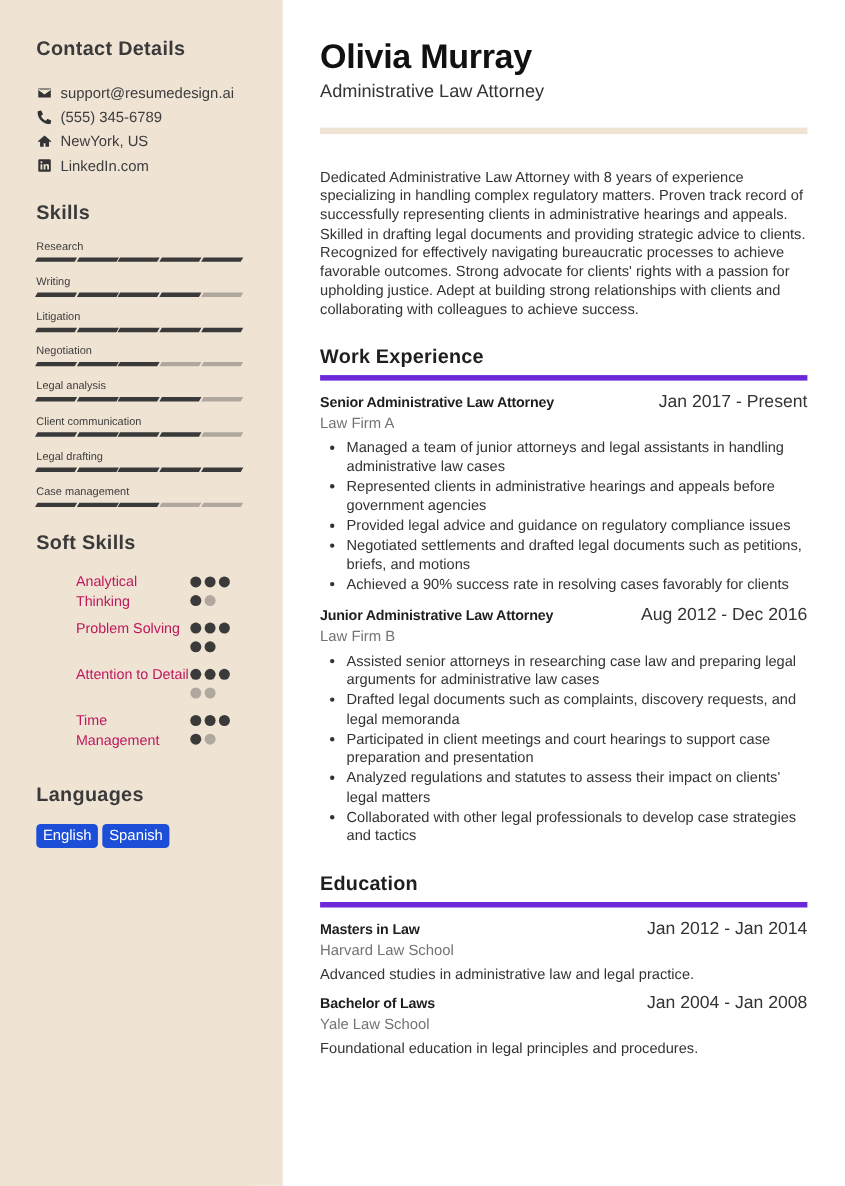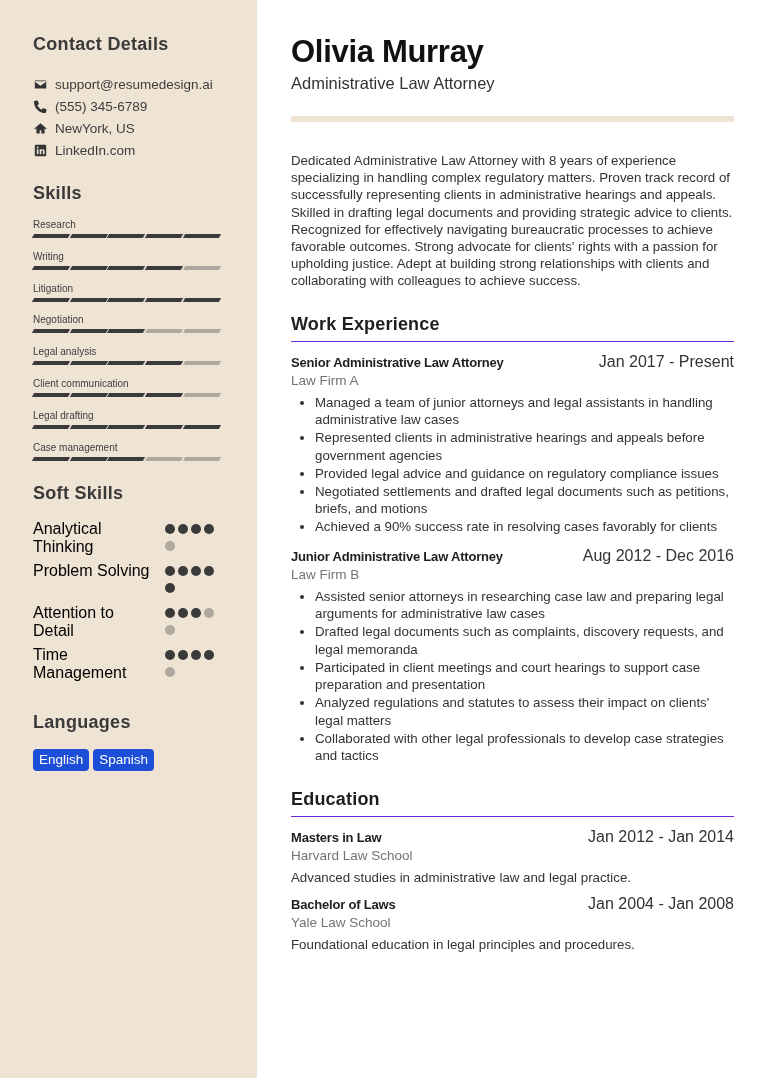--- a/index.html
+++ b/index.html
@@ -15,32 +15,32 @@
   .skills-h { margin-top: 22px; }
   .skills-list { margin-top: 13px; }
   .skill { height: 31.8px; }
   .skill-name { font-size: 10px; color: #3d3d3d; line-height: 16px; height: 17px; }
   .bars { display: flex; margin-top: 0px; }
   .bar { width: 35.5px; height: 4px; margin-right: 2.2px; transform: skewX(-30deg); background: #3a3a3a; }
   .bar.off { background: #b0a89f; }
   .soft-h { margin-top: 12px; }
   .soft-list { margin-top: 16px; width: 190px; }
   .soft { display: flex; justify-content: space-between; margin-bottom: 4px; }
-  .soft-name { font-size: 16px; color: #000000; line-height: 17.5px; width: 120px; }
+  .soft-name { font-size: 13px; color: #be185d; line-height: 17.5px; width: 120px; margin-left: 36px; }
   .dots { width: 58px; display: flex; flex-wrap: wrap; padding-top: 4px; }
   .dot { width: 10px; height: 10px; border-radius: 50%; background: #3a3a3a; margin: 0 3px 7px 0; }
   .dot.off { background: #b0a89f; }
   .lang-h { margin-top: 28px; }
   .langs { display: flex; margin-top: 16px; }
   .lang { background: #1d4ed8; color: #ffffff; font-size: 13.5px; padding: 3px 6px; border-radius: 4px; margin-right: 4px; line-height: 16px; }
   .name { font-size: 31px; font-weight: bold; color: #111; margin-top: 35px; letter-spacing: -0.3px; line-height: 34px; }
   .title { font-size: 16.5px; color: #333; margin-top: 4px; line-height: 20px; }
   .accent-rule { height: 6px; background: #efe3d4; margin-top: 23px; }
   .summary { font-size: 13.3px; line-height: 17.2px; color: #333; margin-top: 30px; }
-  .sec-h { font-size: 18px; font-weight: bold; color: #1e1e1e; letter-spacing: 0.2px; padding-bottom: 6px; border-bottom: 1px solid #6d28d9; }
+  .sec-h { font-size: 18px; font-weight: bold; color: #1e1e1e; letter-spacing: 0.2px; padding-bottom: 6px; border-bottom: 5px solid #6d28d9; }
   .work-h { margin-top: 24px; }
   .job { margin-top: 11px; }
   .job-top { display: flex; justify-content: space-between; align-items: baseline; }
   .job-title { font-size: 13px; font-weight: bold; color: #1e1e1e; letter-spacing: -0.2px; }
   .job-date { font-size: 16px; color: #333; }
   .job-org { font-size: 13.5px; color: #737373; margin-top: 2px; }
   .bullets { margin-top: 6px; padding-left: 24px; }
   .bullets li { font-size: 13.3px; line-height: 17.5px; color: #333; margin-bottom: 0.5px; }
   .edu-h { margin-top: 24px; }
   .edu { margin-top: 11px; }

